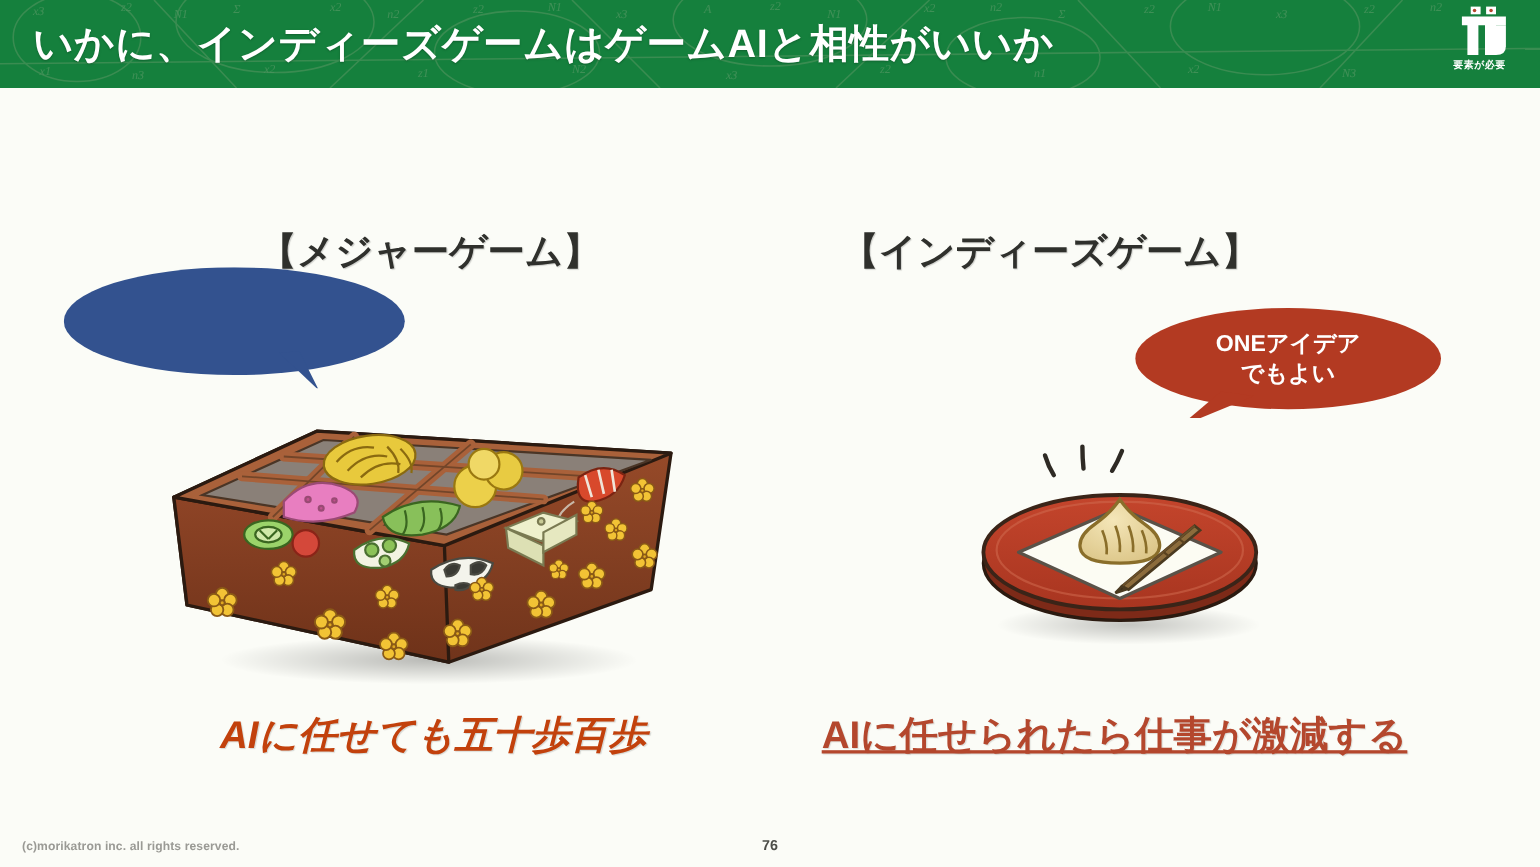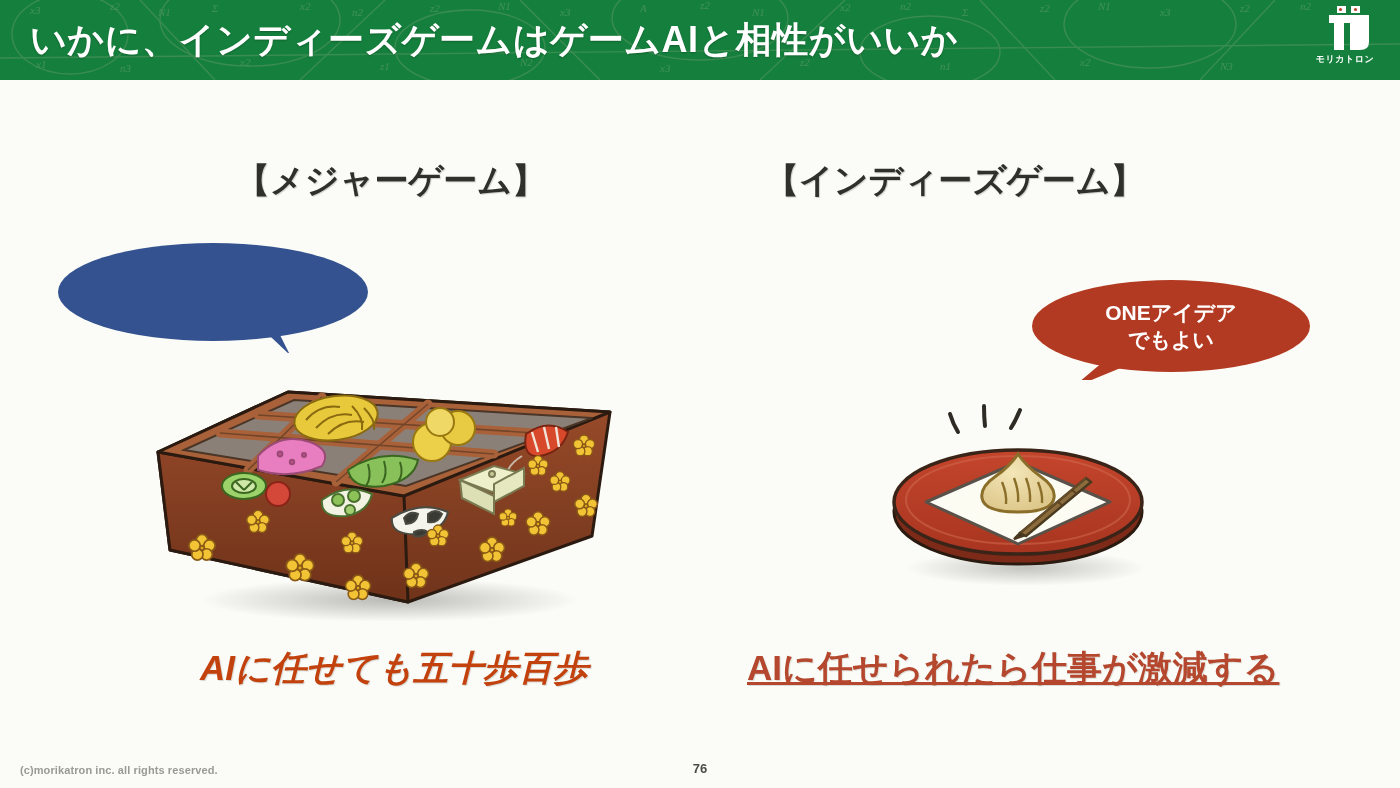--- a/index.html
+++ b/index.html
@@ -67,20 +67,21 @@
   }
 
   
   .col-heading {
     position: absolute;
     color: #2f302c;
     font-size: 34px;
     font-weight: bold;
     white-space: nowrap;
     text-shadow: 1px 1px 1px rgba(0,0,0,0.18);
+    margin-top: 48px;
   }
   #heading-major  { left: 236px; top: 158px; }
   #heading-indies { left: 765px; top: 158px; }
 
   
   .col-caption {
     position: absolute;
     font-size: 35px;
     font-weight: bold;
     white-space: nowrap;
@@ -203,21 +204,21 @@
 
   <div class="brand-logo">
     <svg class="brand-mark" viewBox="0 0 64 48">
       <rect x="24" y="2" width="9" height="7" fill="#ffffff"></rect>
       <rect x="38" y="2" width="9" height="7" fill="#ffffff"></rect>
       <path d="M16 11 h40 v8 h-9 v27 h-10 v-27 h-6 v27 h-10 v-27 h-5 z" fill="#ffffff"></path>
       <path d="M47 19 h9 v19 q0 8 -9 8 z" fill="#ffffff"></path>
       <circle cx="27.5" cy="5.5" r="1.6" fill="#b4472d"></circle>
       <circle cx="42.5" cy="5.5" r="1.6" fill="#b4472d"></circle>
     </svg>
-    <span class="brand-name">モリカトロン</span>
+    <span class="brand-name">要素が必要</span>
   </div>
 </div>
 
 <div id="heading-major" class="col-heading">【メジャーゲーム】</div>
 
 <div id="bubble-blue" class="bubble">
   <svg width="320" height="110" viewBox="0 0 320 110">
     <ellipse cx="155" cy="49" rx="155" ry="49" fill="#33528f"></ellipse>
     <path d="M196 78 L232 112 L214 76 Z" fill="#33528f"></path>
   </svg>

